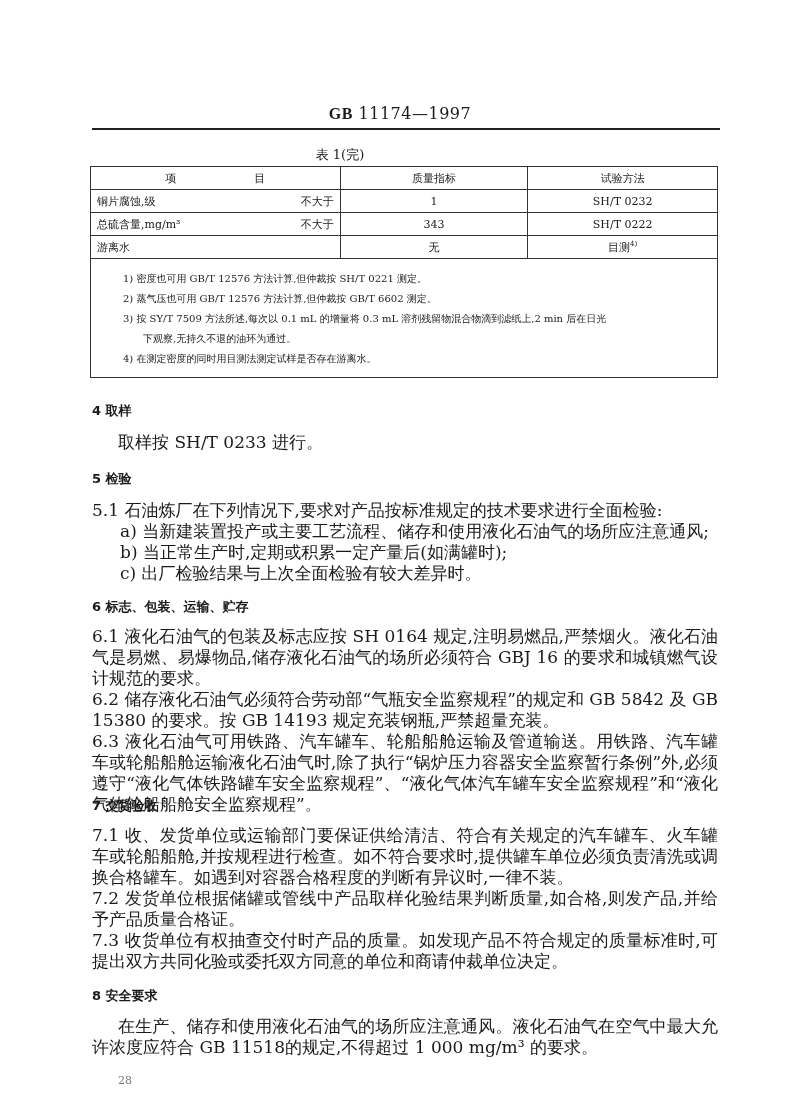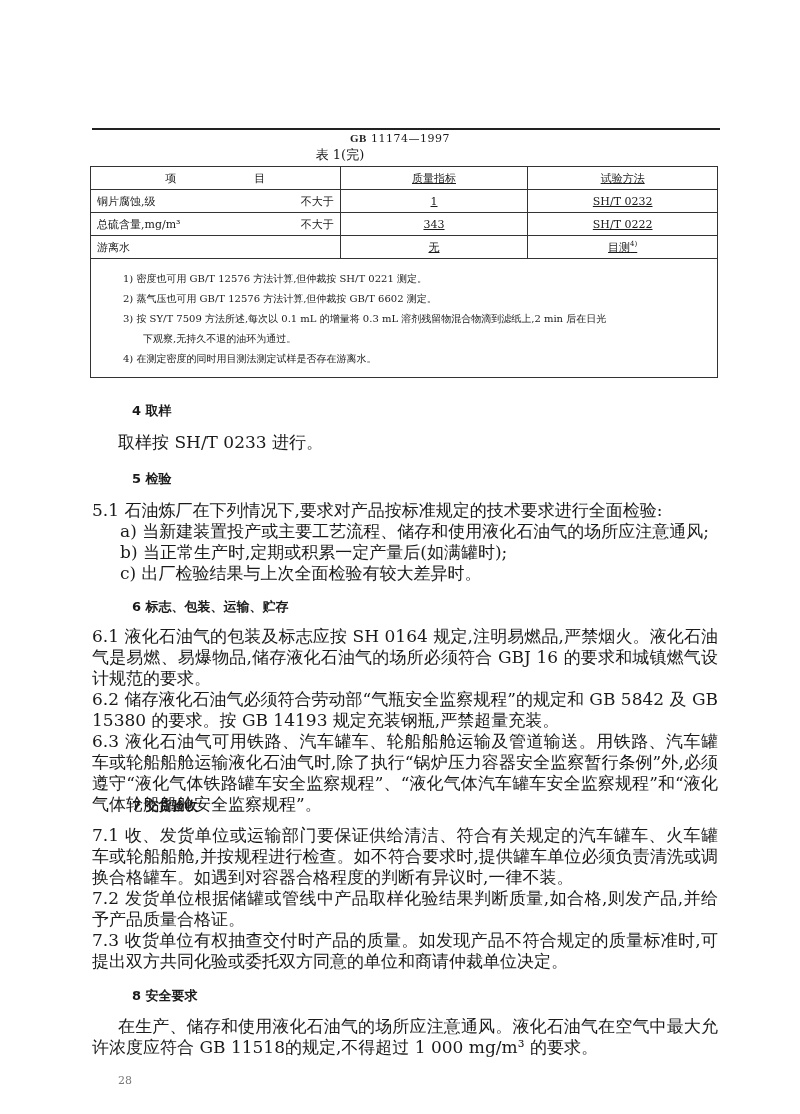--- a/index.html
+++ b/index.html
@@ -1,32 +1,32 @@
 <!DOCTYPE html>
 <html><head>
 <meta charset="utf-8">
 <style>
   html, body { margin:0; padding:0; background:#ffffff; }
   body { width:800px; height:1114px; position:relative; overflow:hidden;
          font-family:"DejaVu Serif", "Liberation Serif", serif; color:#1a1a1a; }
   .abs { position:absolute; }
-  .header { left:0; width:800px; top:104px; text-align:center; font-size:11px; letter-spacing:0.5px;margin-top:28px; }
+  .header { left:0; width:800px; top:104px; text-align:center; font-size:16px; letter-spacing:0.5px; }
   .header b { font-family:"Liberation Serif", serif; font-weight:bold; }
   .header-rule { left:92px; top:128px; width:628px; height:0; border-top:2px solid #222; }
   .table-title { left:0; width:680px; top:146px; text-align:center; font-size:13px; }
   table.spec { position:absolute; left:90px; top:166px; width:628px; border-collapse:collapse;
                font-size:11px; }
   table.spec td { border:1px solid #333; height:22px; padding:0 6px; }
-  table.spec td.c { text-align:center;text-decoration:underline; }
+  table.spec td.c { text-align:center; }
   table.spec .item { display:flex; justify-content:space-between; }
   table.spec .hdr-item { display:flex; justify-content:center; gap:78px; padding-left:0; }
   table.spec td.notes { height:auto; padding:10px 22px 8px 32px; font-size:10px; line-height:20px; }
   .note-cont { padding-left:20px; }
   sup { font-size:7px; }
-  .sec { left:92px; font-size:13px; font-weight:bold; font-family:"DejaVu Sans", sans-serif;margin-left:40px; }
+  .sec { left:92px; font-size:13px; font-weight:bold; font-family:"DejaVu Sans", sans-serif; }
   .para { left:92px; width:626px; font-size:17px; line-height:21px; text-align:justify; }
   .indent { text-indent:26px; }
   .sub { padding-left:28px; }
   .page-num { left:118px; top:1074px; font-size:11px; color:#777; }
 </style>
 </head>
 <body>
 
 <div class="abs header">
   <b>GB</b>

